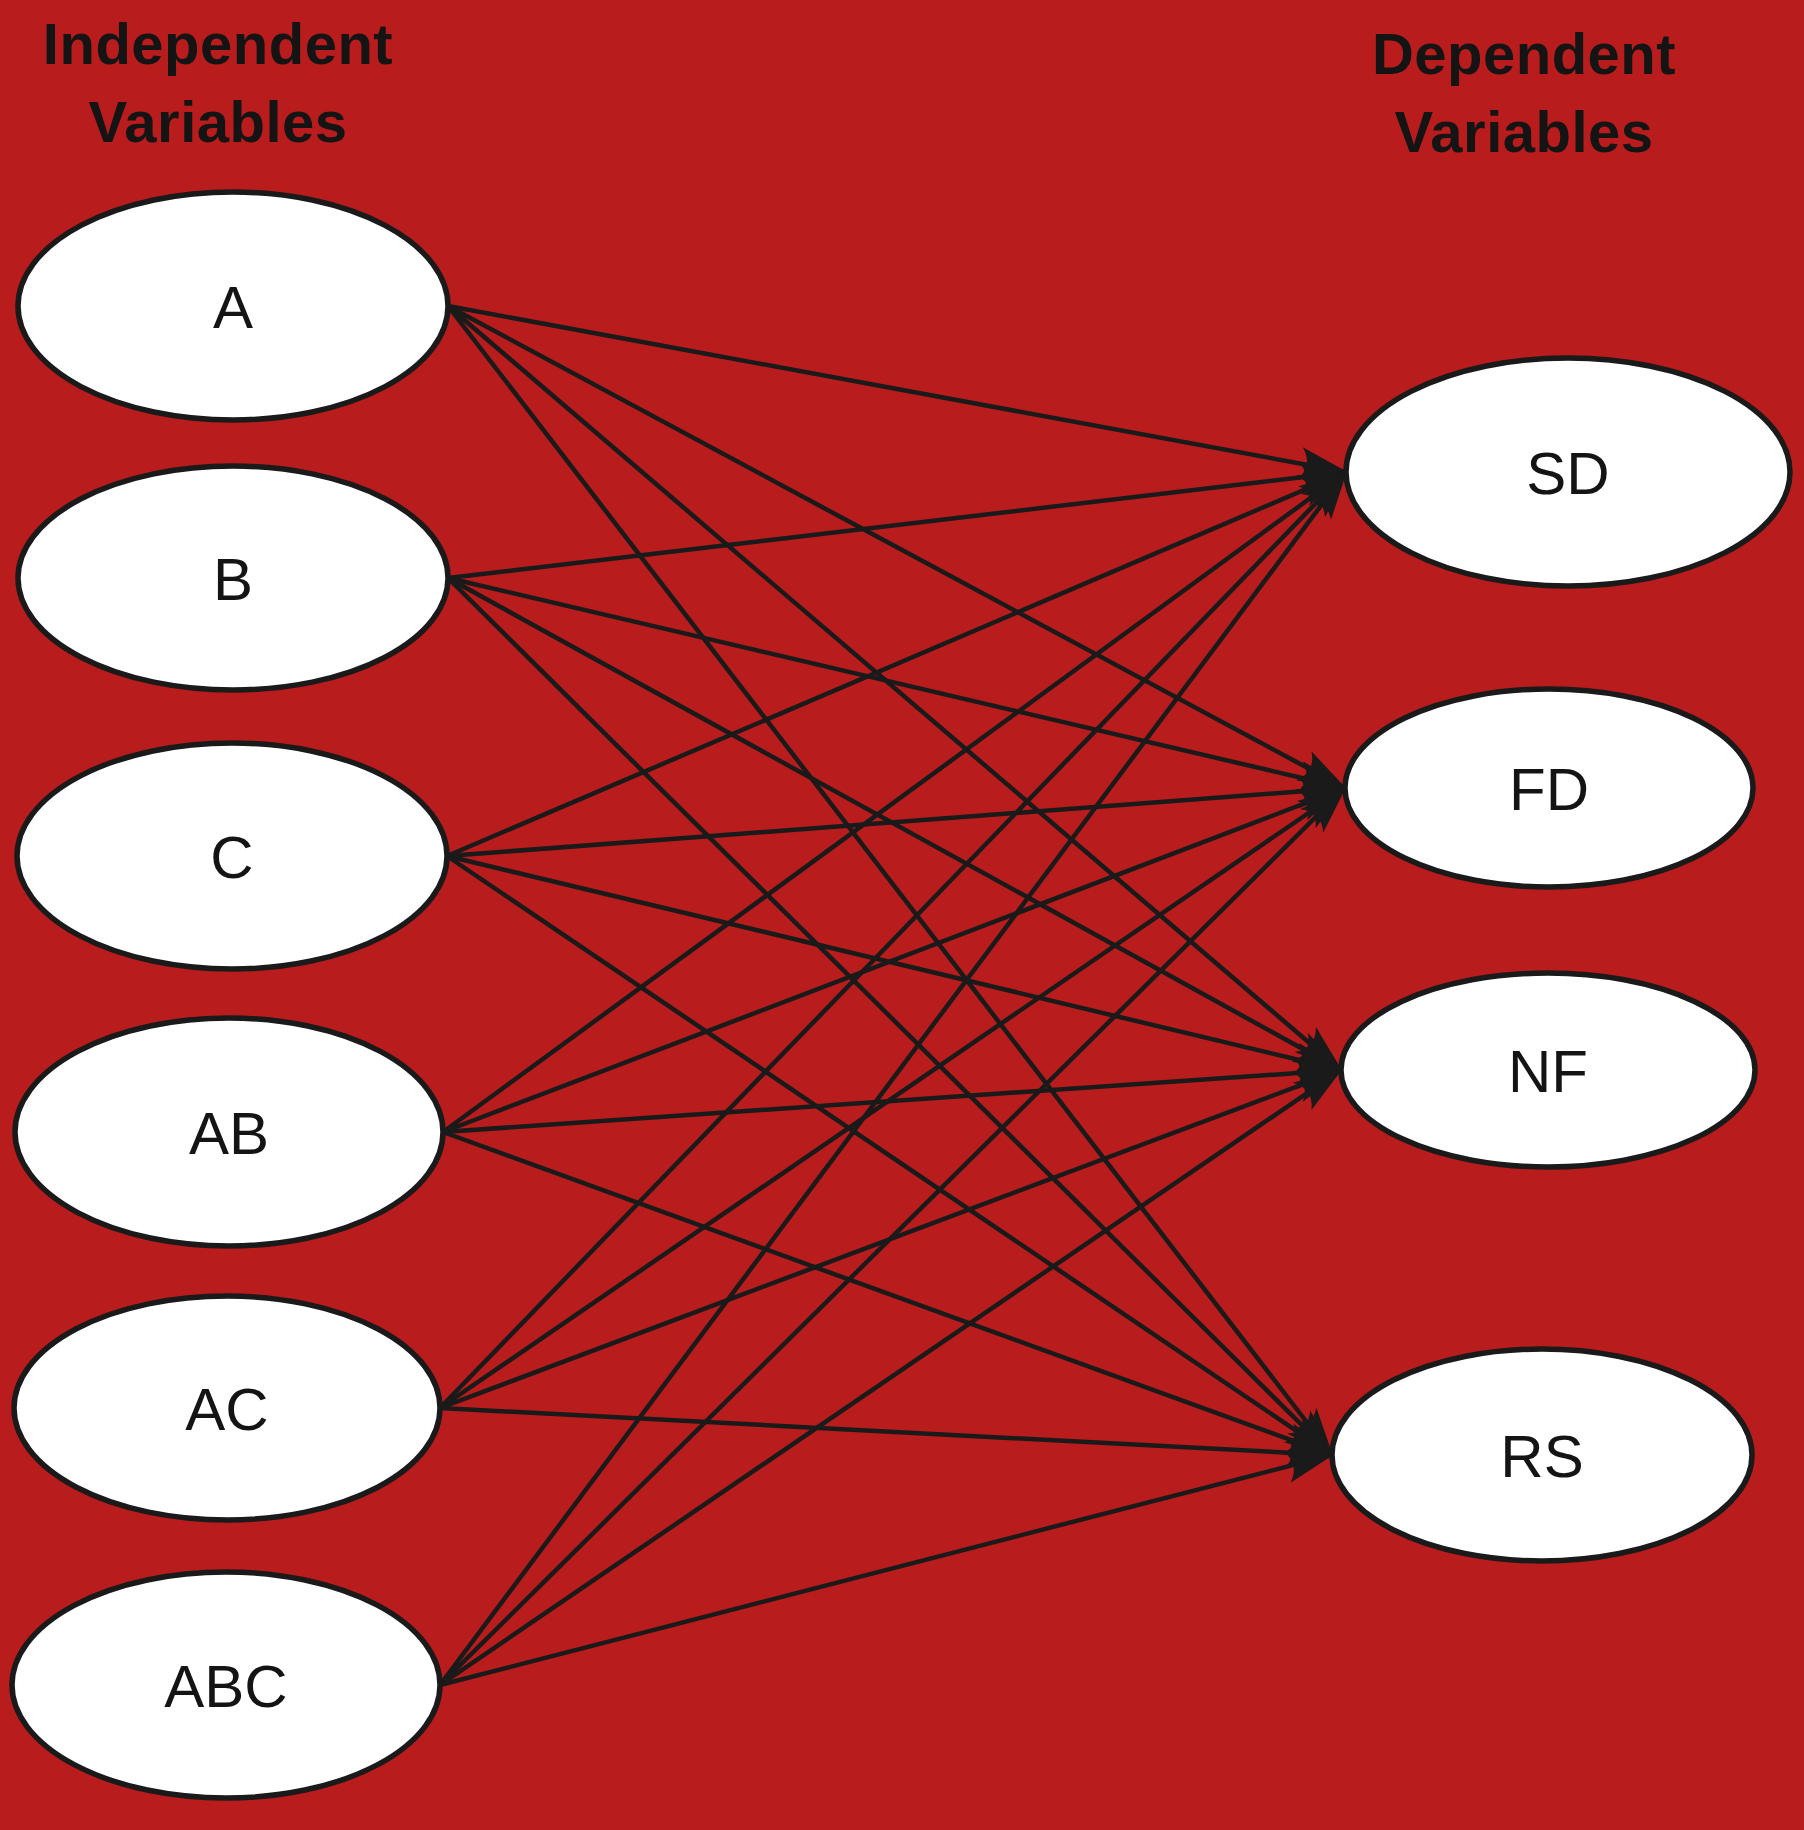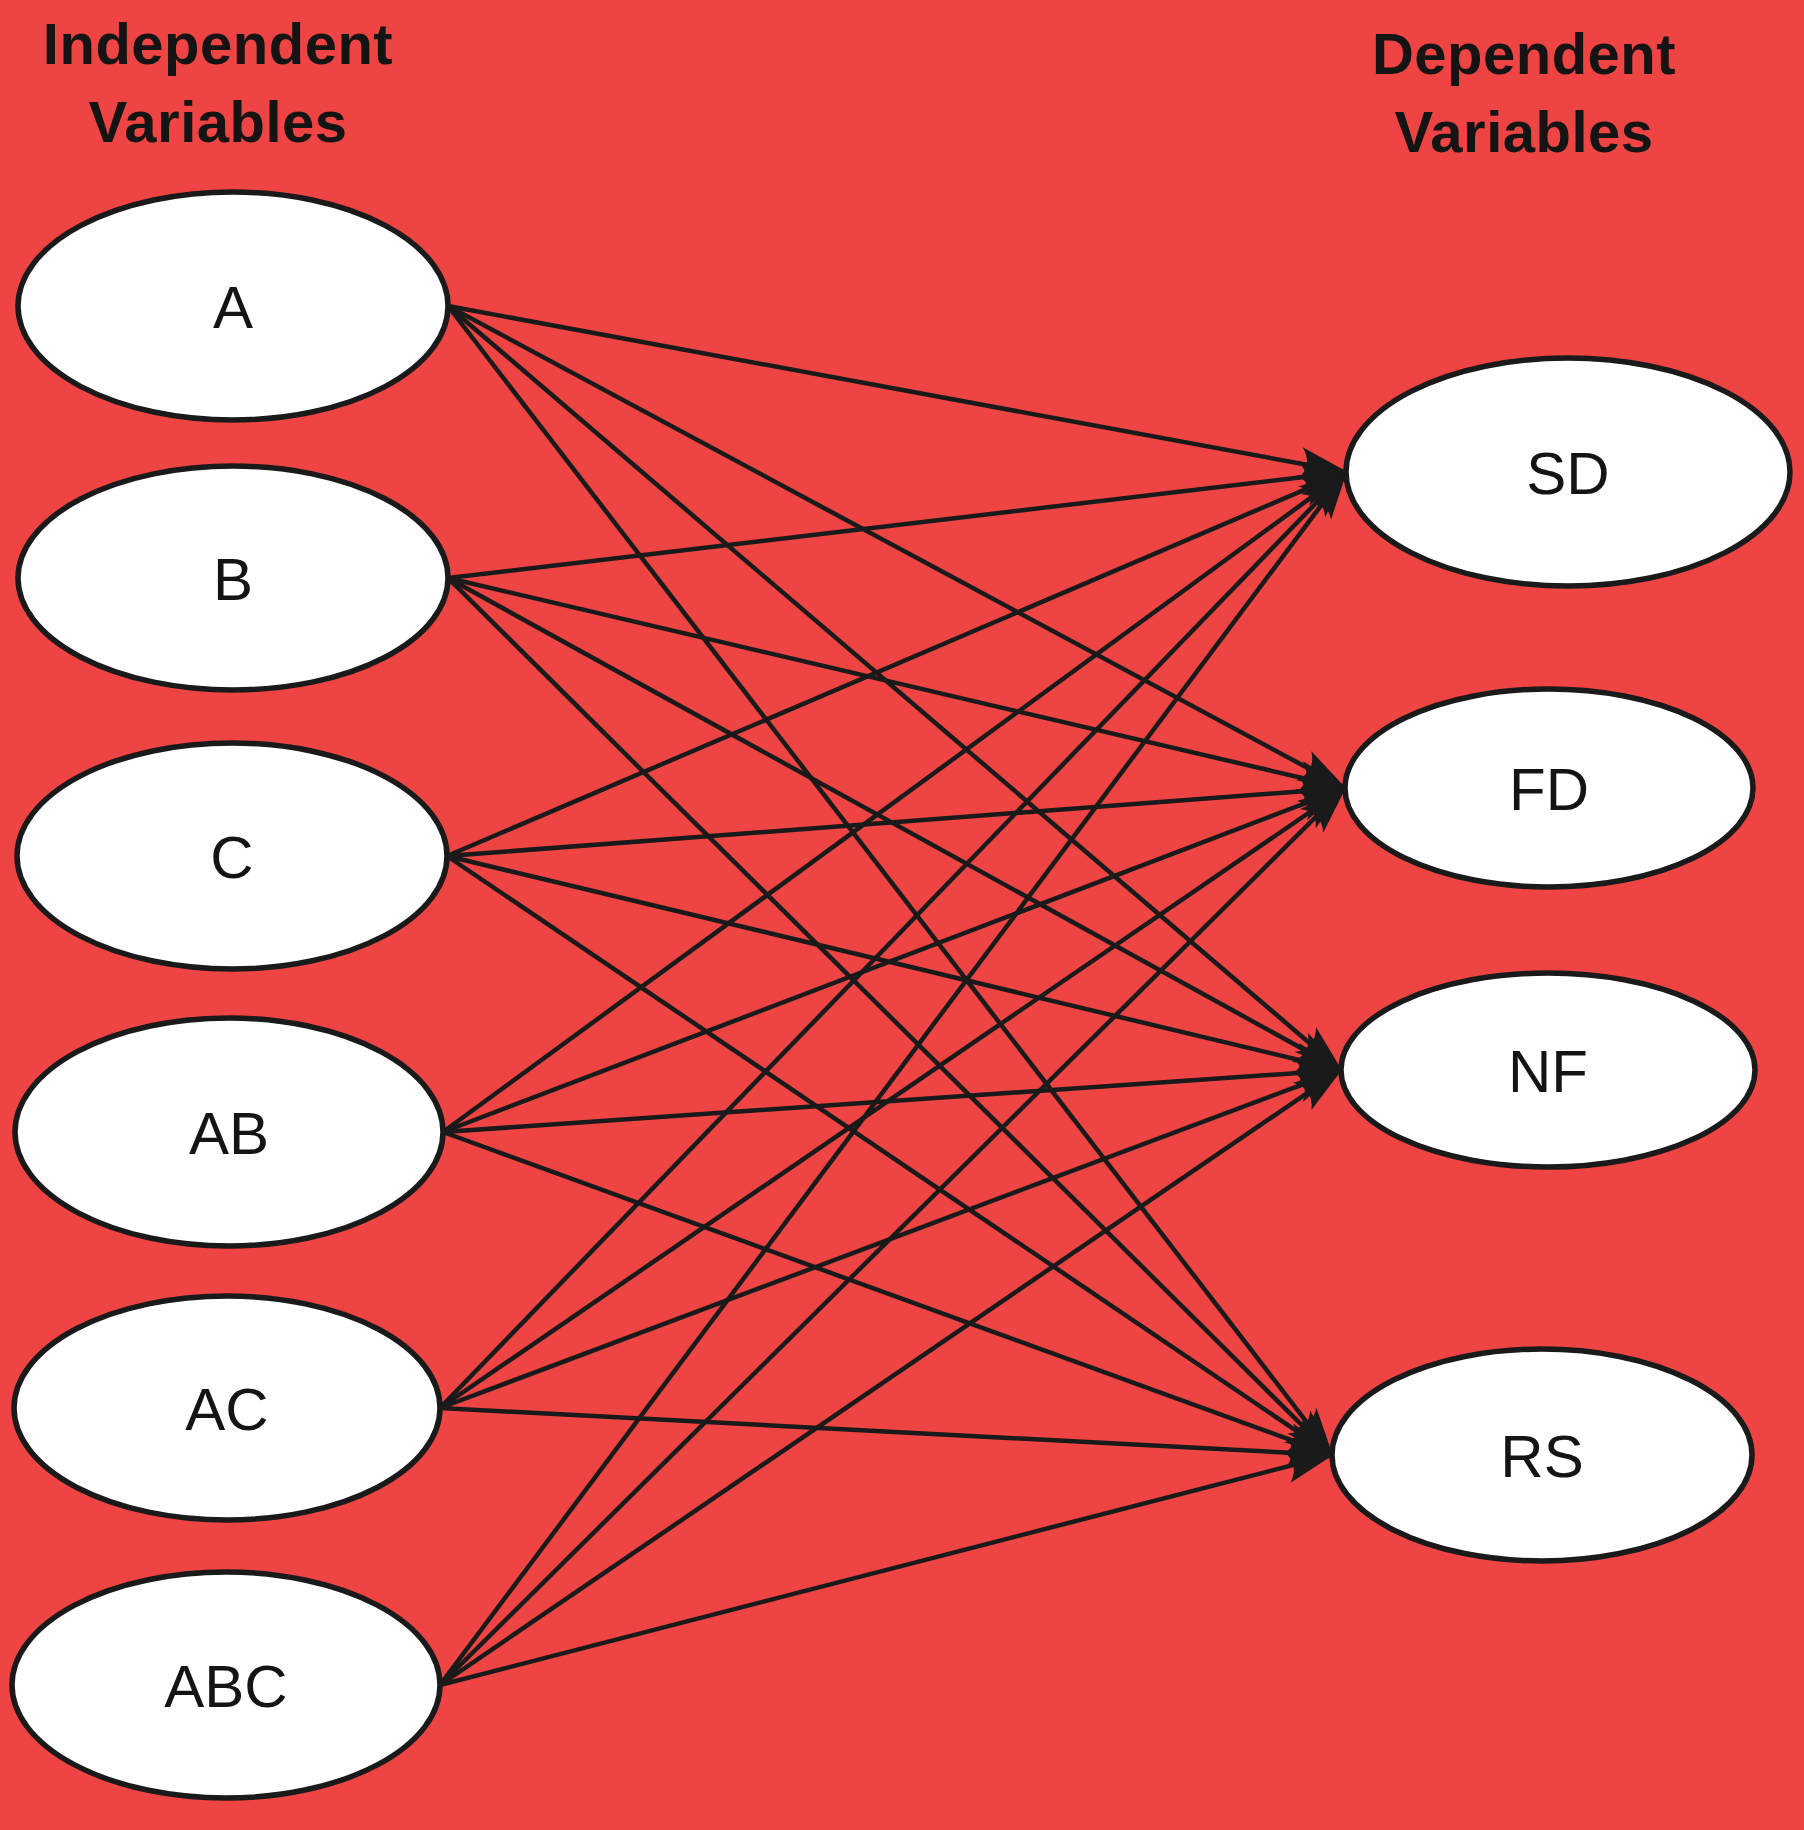--- a/index.html
+++ b/index.html
@@ -4,21 +4,21 @@
 <style>
   html, body {
     margin: 0;
     padding: 0;
     background: #ffffff;
   }
   #canvas {
     position: relative;
     width: 1804px;
     height: 1830px;
-    background: #ef4444;
+    background: #b91c1c;
     overflow: hidden;
   }
   svg {
     display: block;
   }
   text {
     font-family: "Liberation Sans", "DejaVu Sans", sans-serif;
     fill: #141414;
   }
   .col-title {

